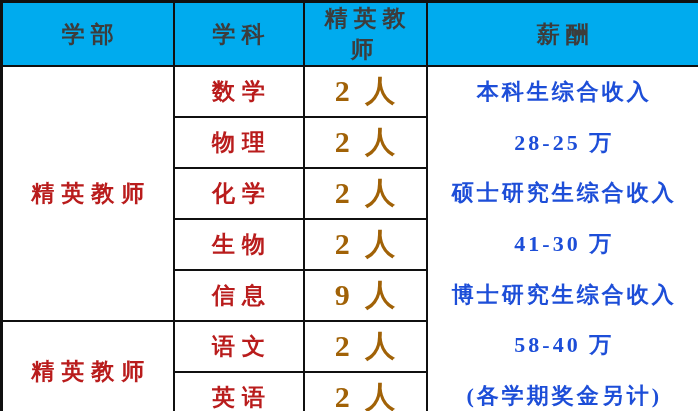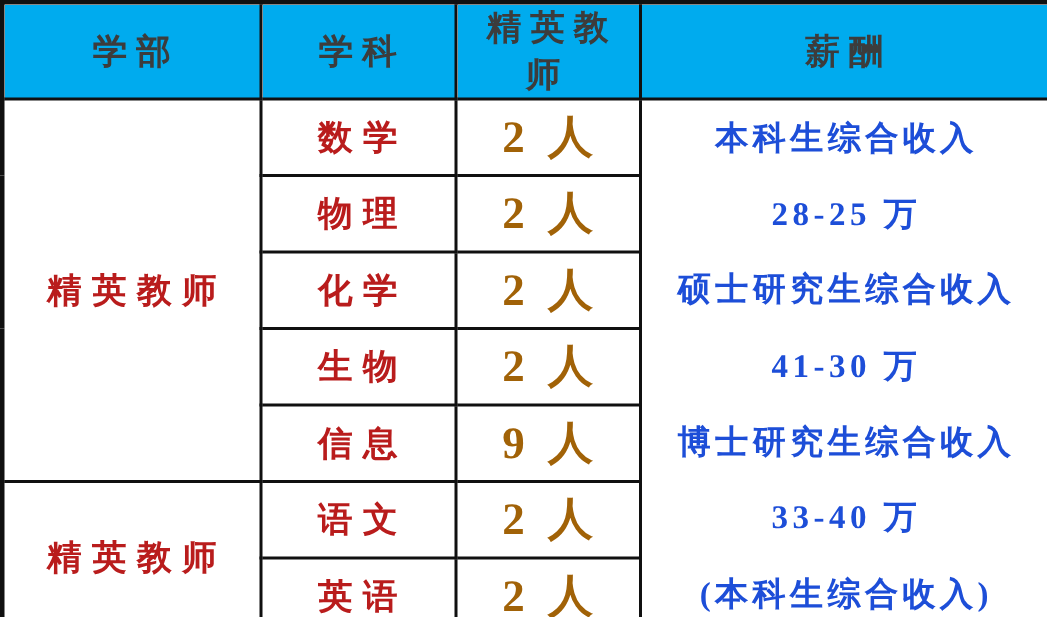--- a/index.html
+++ b/index.html
@@ -91,22 +91,22 @@
       <td class="dept" rowspan="5">精英教师</td>
       <td class="subject">数学</td>
       <td class="count">2 人</td>
       <td class="salary" rowspan="7">
         <div class="salary-lines">
           <div class="salary-line">本科生综合收入</div>
           <div class="salary-line">28-25 万</div>
           <div class="salary-line">硕士研究生综合收入</div>
           <div class="salary-line">41-30 万</div>
           <div class="salary-line">博士研究生综合收入</div>
-          <div class="salary-line">33-40 万</div>
-          <div class="salary-line">(本科生综合收入)</div>
+          <div class="salary-line">58-40 万</div>
+          <div class="salary-line">(各学期奖金另计)</div>
         </div>
       </td>
     </tr>
     <tr class="body-row">
       <td class="subject">物理</td>
       <td class="count">2 人</td>
     </tr>
     <tr class="body-row">
       <td class="subject">化学</td>
       <td class="count">2 人</td>

